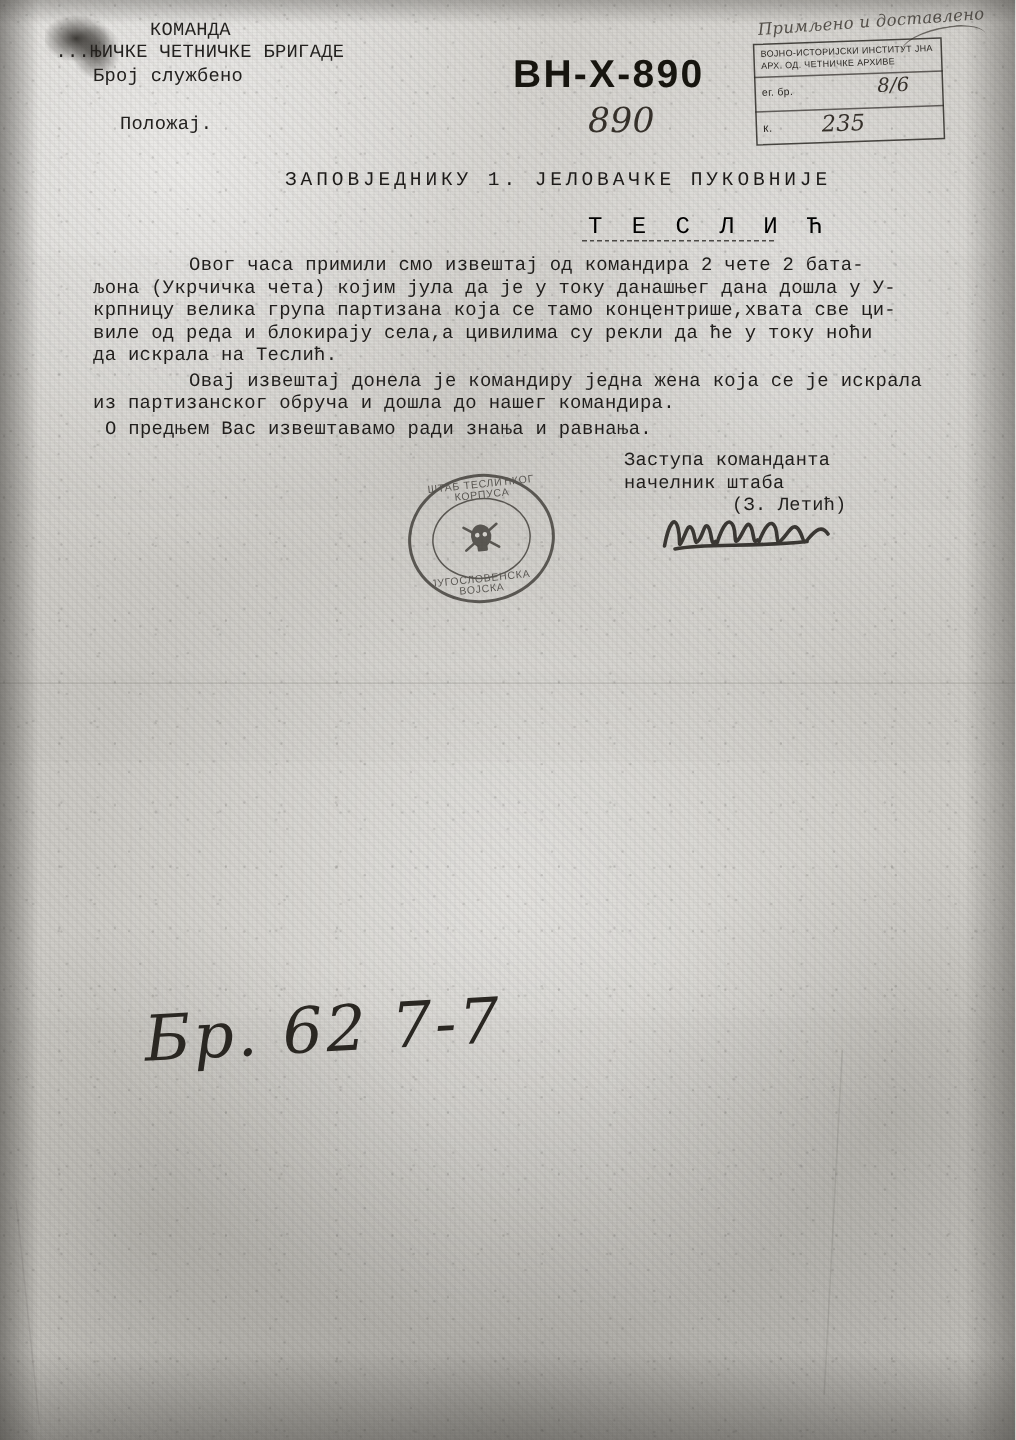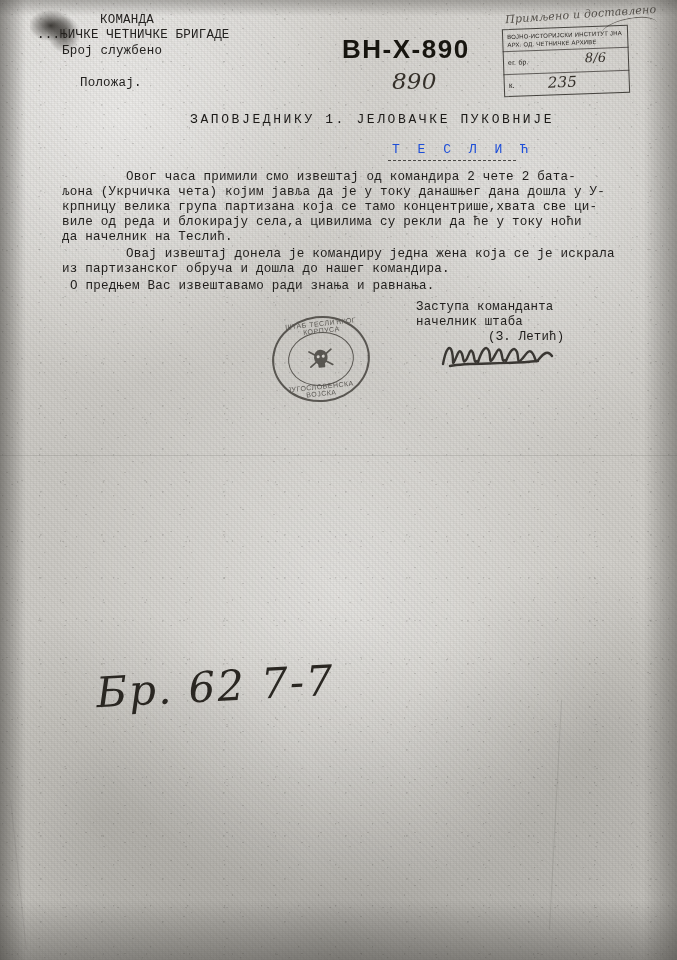--- a/index.html
+++ b/index.html
@@ -109,23 +109,23 @@
     color: #201e1c;
   }
 
   .addressee {
     font-size: 13px;
     letter-spacing: 2.6px;
     color: #1d1b19;
   }
 
   .place {
-    font-size: 13px;
+    font-size: 16px;
     letter-spacing: 5px;
-    color: #1d4ed8;
+    color: #000000;
   }
   .place-underline {
     position: absolute;
     height: 1px;
     background: rgba(40,38,35,0.75);
   }
 
   .signoff {
     font-size: 12.4px;
     line-height: 15.5px;
@@ -261,24 +261,24 @@
     <div class="rtext" style="left:5px; top:52px; font-size:8px;">к.</div>
     <div class="txt hand" style="left:44px; top:46px; font-size:15px;">235</div>
   </div>
 
   <div class="txt addressee" style="left:190px; top:112px;">ЗАПОВЈЕДНИКУ 1. ЈЕЛОВАЧКЕ ПУКОВНИЈЕ</div>
 
   <div class="txt place" style="left:392px; top:142px;">Т Е С Л И Ћ</div>
   <div class="place-underline" style="left:388px; top:160px; width:128px; background:repeating-linear-gradient(90deg, rgba(40,38,35,.8) 0 3px, rgba(40,38,35,0) 3px 5px);"></div>
 
   <div class="txt body-line" style="left:126px; top:170px;">Овог часа примили смо извештај од командира 2 чете 2 бата-</div>
-  <div class="txt body-line" style="left:62px; top:185px;">љона (Укрчичка чета) којим јавља да је у току данашњег дана дошла у У-</div>
+  <div class="txt body-line" style="left:62px; top:185px;">љона (Укрчичка чета) којим јула да је у току данашњег дана дошла у У-</div>
   <div class="txt body-line" style="left:62px; top:215px;">виле од реда и блокирају села,а цивилима су рекли да ће у току ноћи</div>
   <div class="txt body-line" style="left:62px; top:200px;">крпницу велика група партизана која се тамо концентрише,хвата све ци-</div>
-  <div class="txt body-line" style="left:62px; top:230px;">да начелник на Теслић.</div>
+  <div class="txt body-line" style="left:62px; top:230px;">да искрала на Теслић.</div>
 
   <div class="txt body-line" style="left:62px; top:262px;">из партизанског обруча и дошла до нашег командира.</div>
   <div class="txt body-line" style="left:126px; top:247px;">Овај извештај донела је командиру једна жена која се је искрала</div>
 
   <div class="txt body-line" style="left:70px; top:279px;">О предњем Вас извештавамо ради знања и равнања.</div>
 
   <div class="txt signoff" style="left:416px; top:300px;">Заступа команданта</div>
   <div class="txt signoff" style="left:416px; top:315px;">начелник штаба</div>
   <div class="txt signoff" style="left:452px; top:330px;margin-left:36px;">(З. Летић)</div>
 

